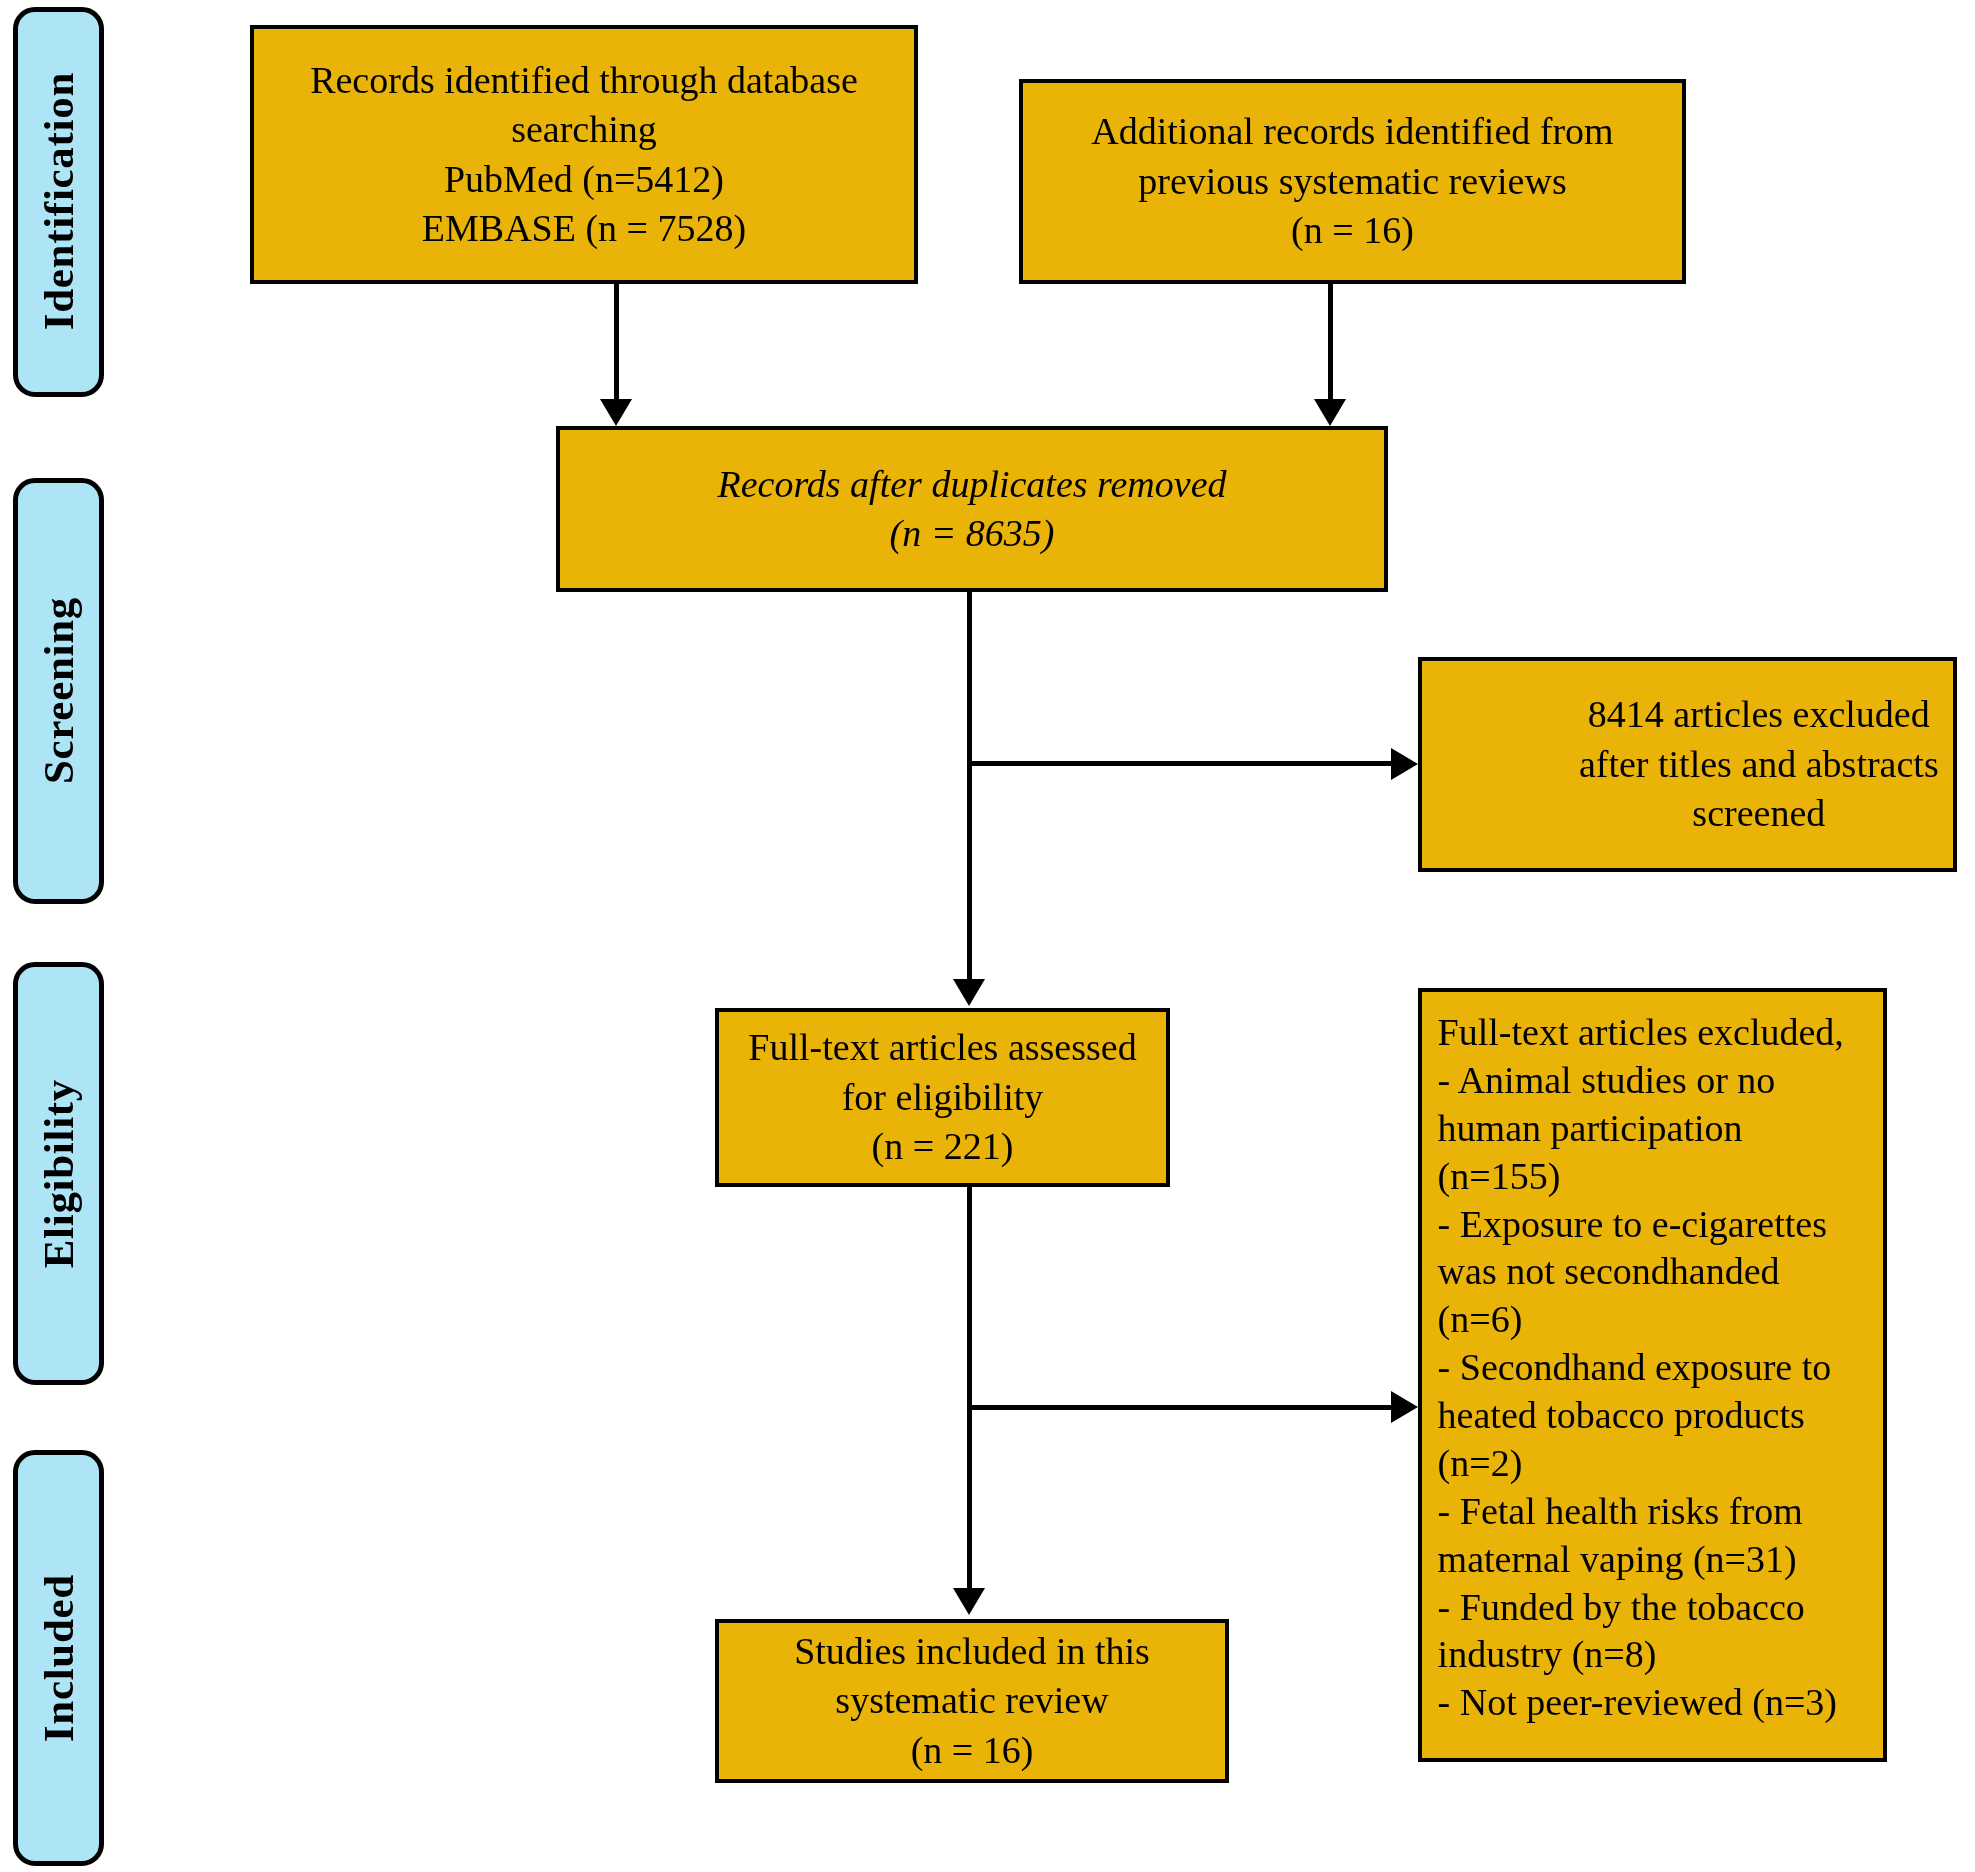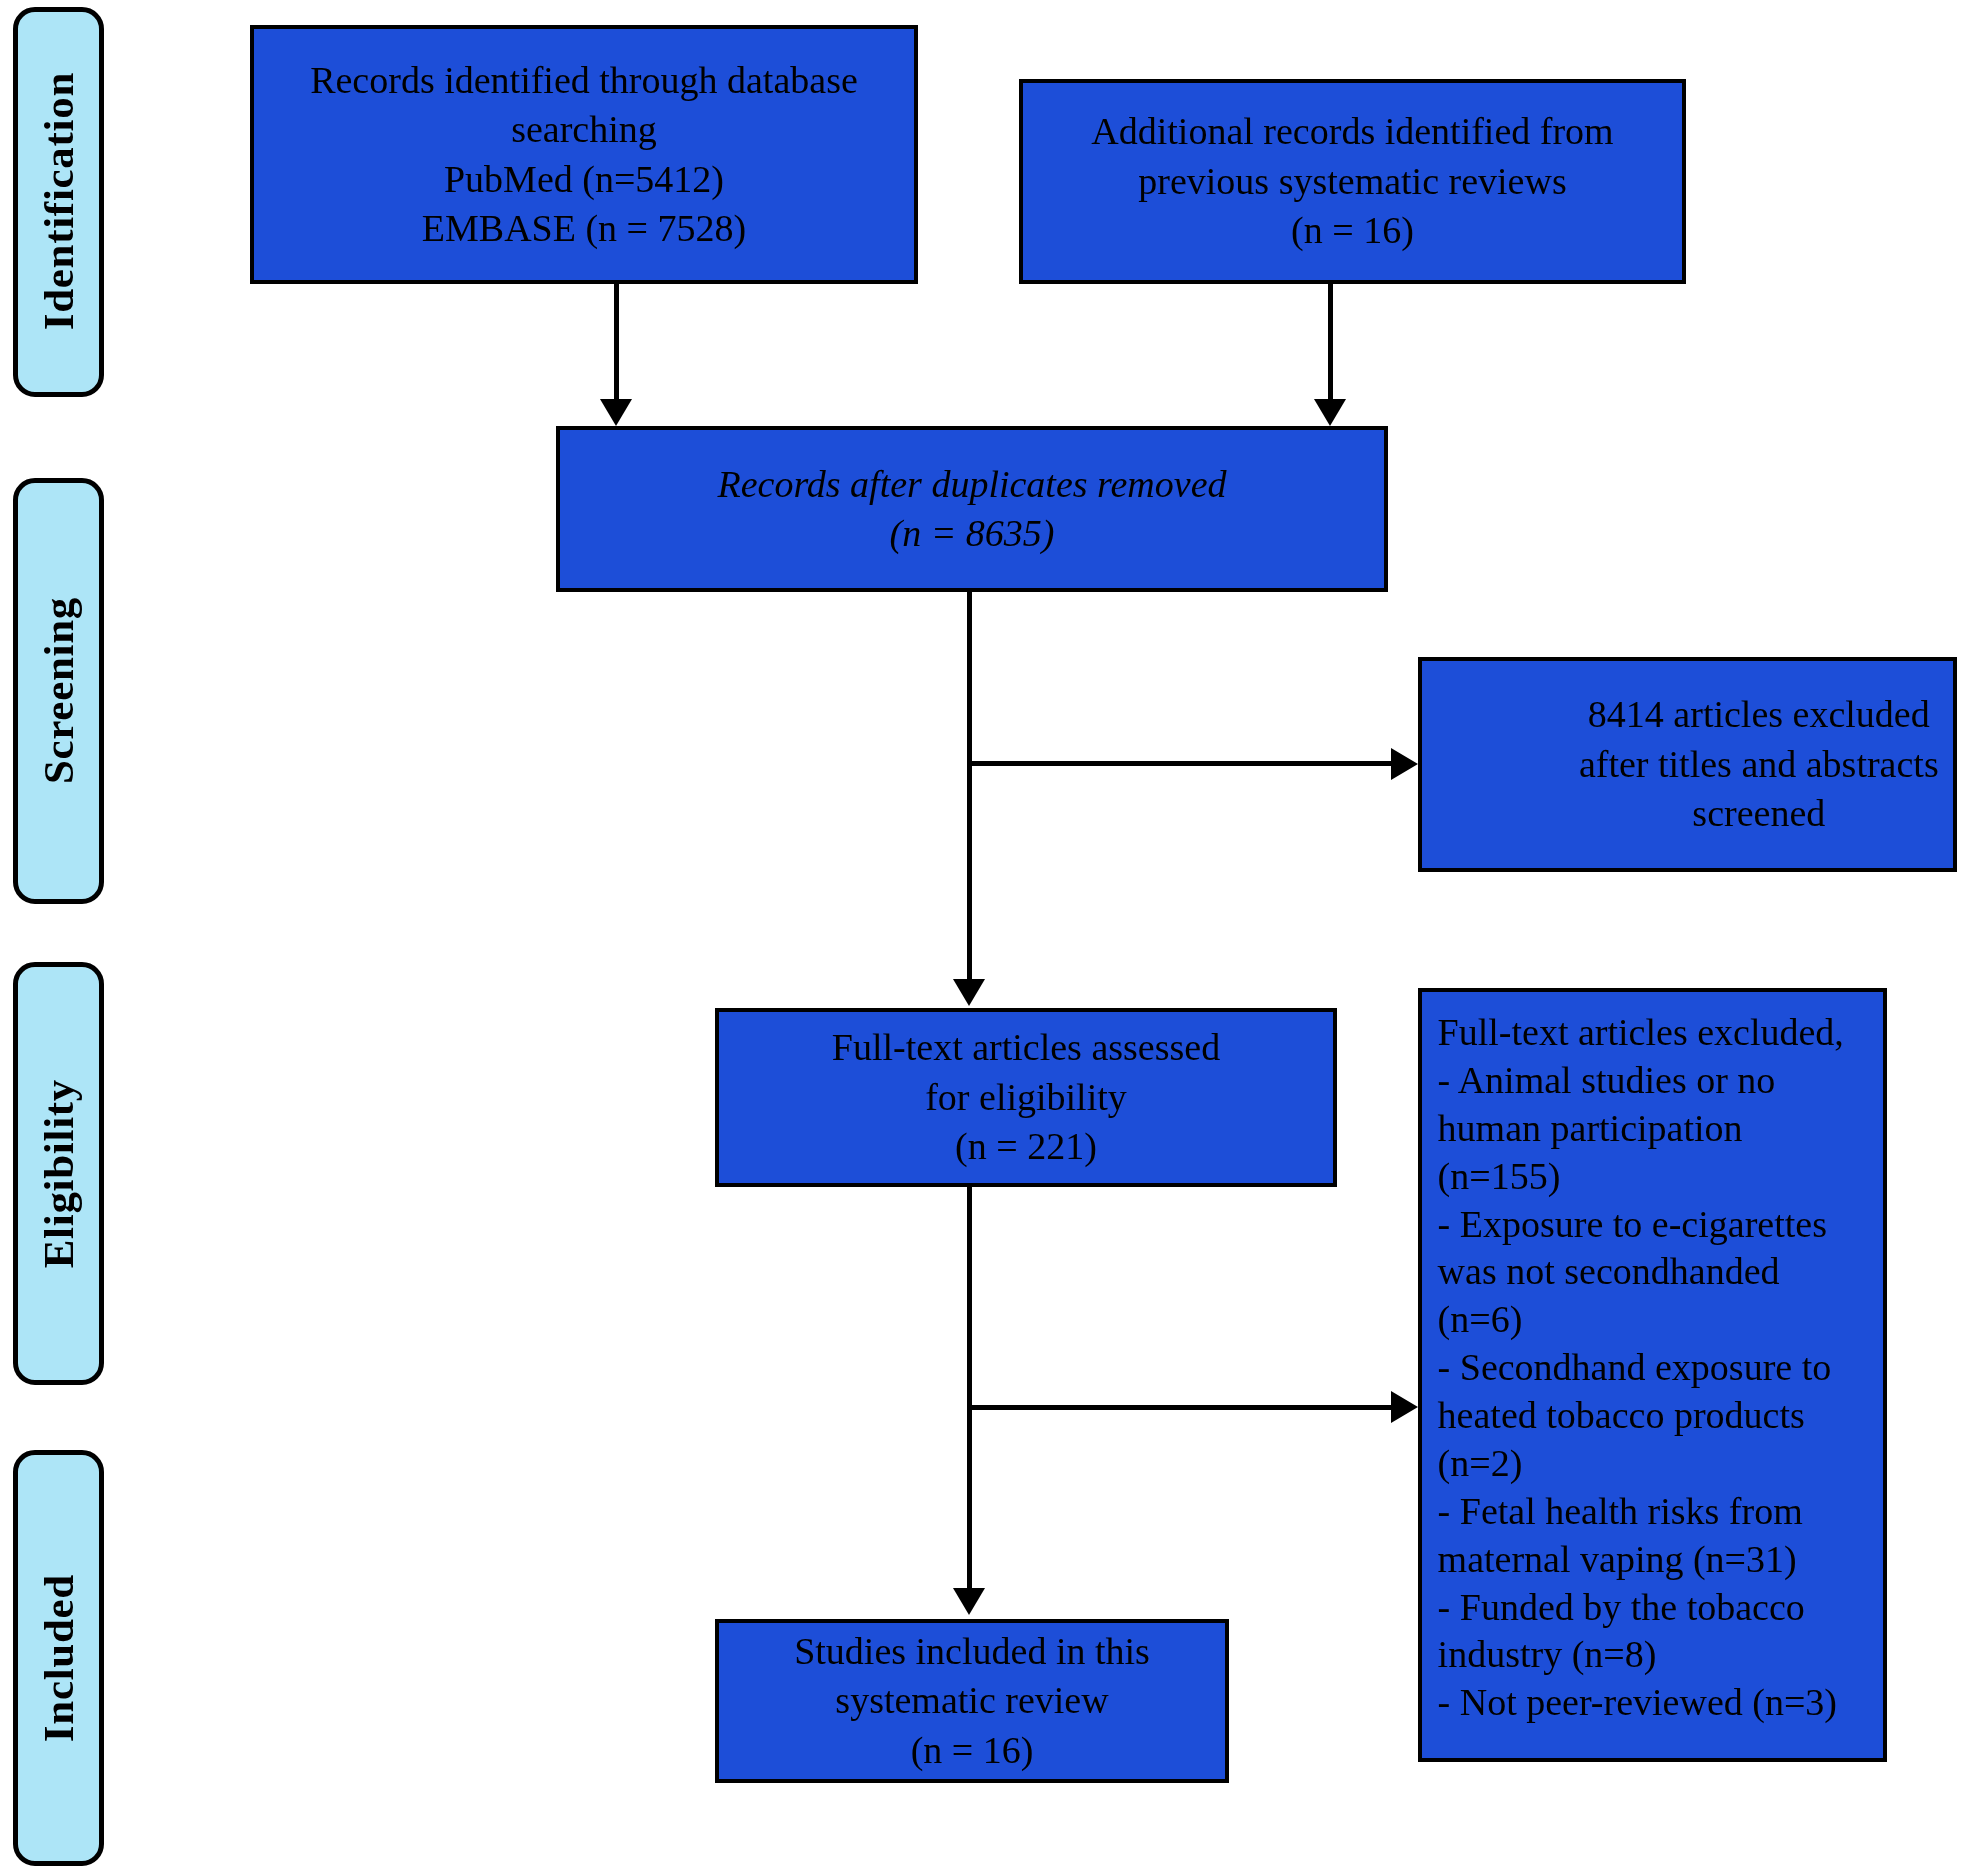--- a/index.html
+++ b/index.html
@@ -35,21 +35,21 @@
     font-size: 43px;
     letter-spacing: 0.7px;
     color: #000000;
     white-space: nowrap;
     line-height: 1;
   }
 
   
   .node-box {
     position: absolute;
-    background: #1d4ed8;
+    background: #eab308;
     border: 4.6px solid #000000;
     box-sizing: border-box;
     display: flex;
     align-items: center;
     justify-content: center;
     padding: 6.5px 14.3px;
   }
   .node-box .node-text {
     font-size: 38px;
     line-height: 1.30;
@@ -133,21 +133,21 @@
     <span class="node-text">Records after duplicates removed
 (n = 8635)</span>
   </div>
 
   <div class="node-box" style="left:1418px; top:657px; width:539px; height:215px;justify-content:flex-end;">
     <span class="node-text">8414 articles excluded
 after titles and abstracts
 screened</span>
   </div>
 
-  <div class="node-box" style="left:715px; top:1008px; width:622px; height:179px;">
+  <div class="node-box" style="left:715px; top:1008px; width:455px; height:179px;">
     <span class="node-text">Full-text articles assessed
 for eligibility
 (n = 221)</span>
   </div>
 
   <div class="node-box align-left" style="left:1418px; top:988px; width:469px; height:774px;">
     <span class="node-text">Full-text articles excluded,
 - Animal studies or no
 human participation
 (n=155)

